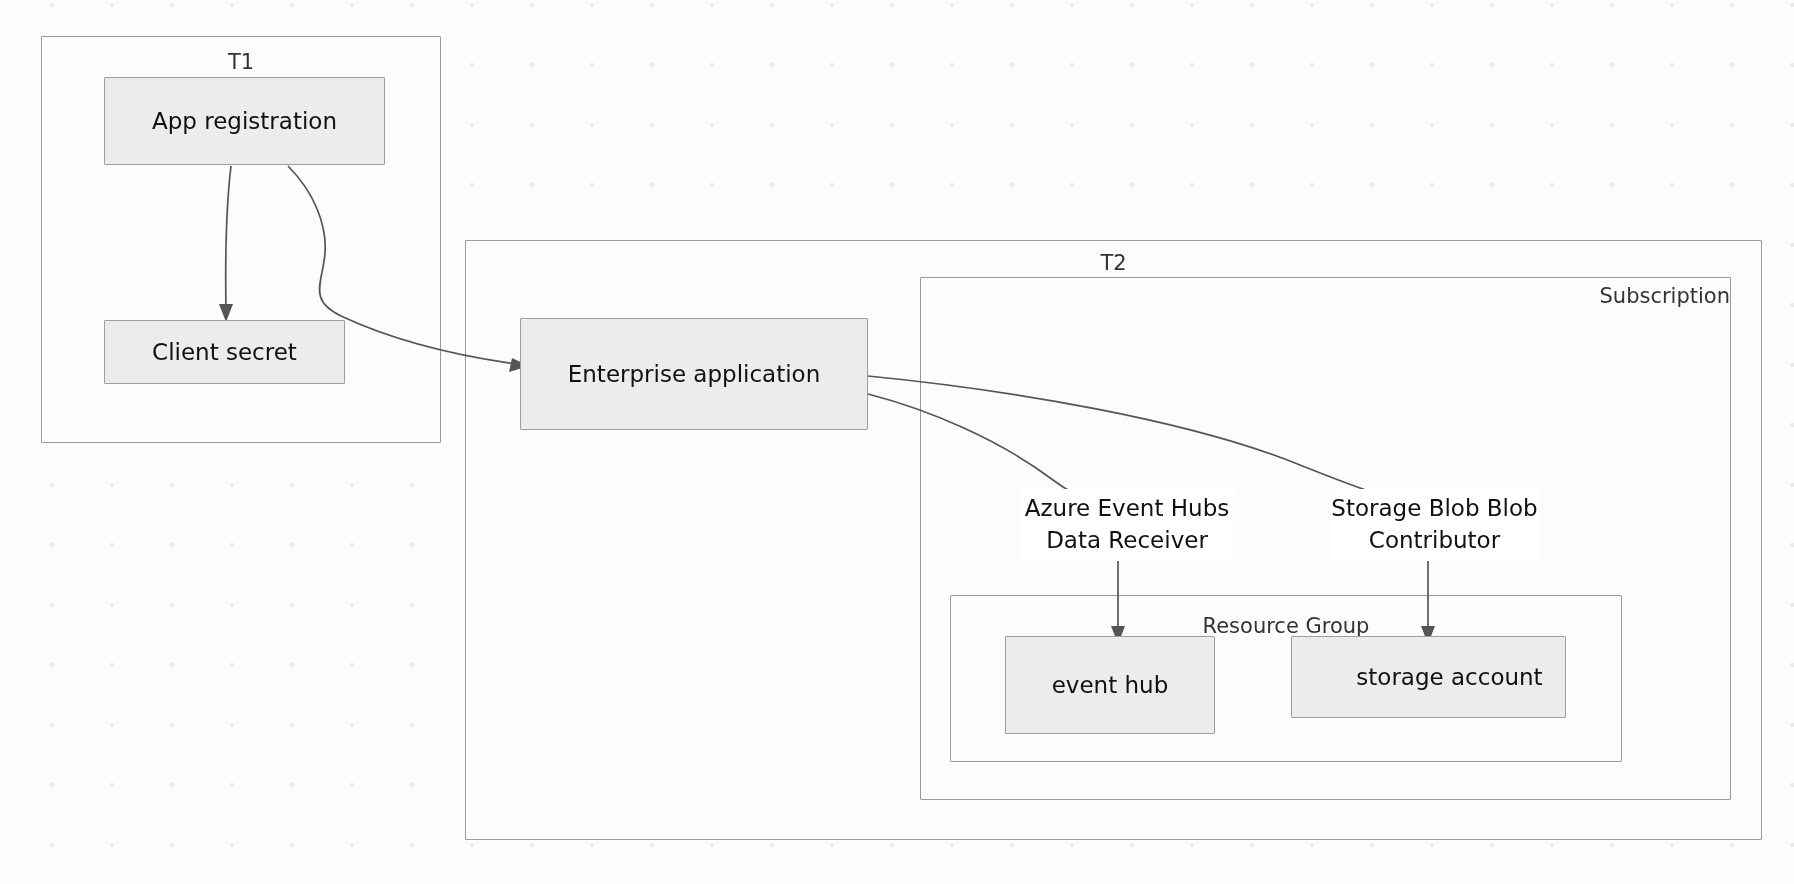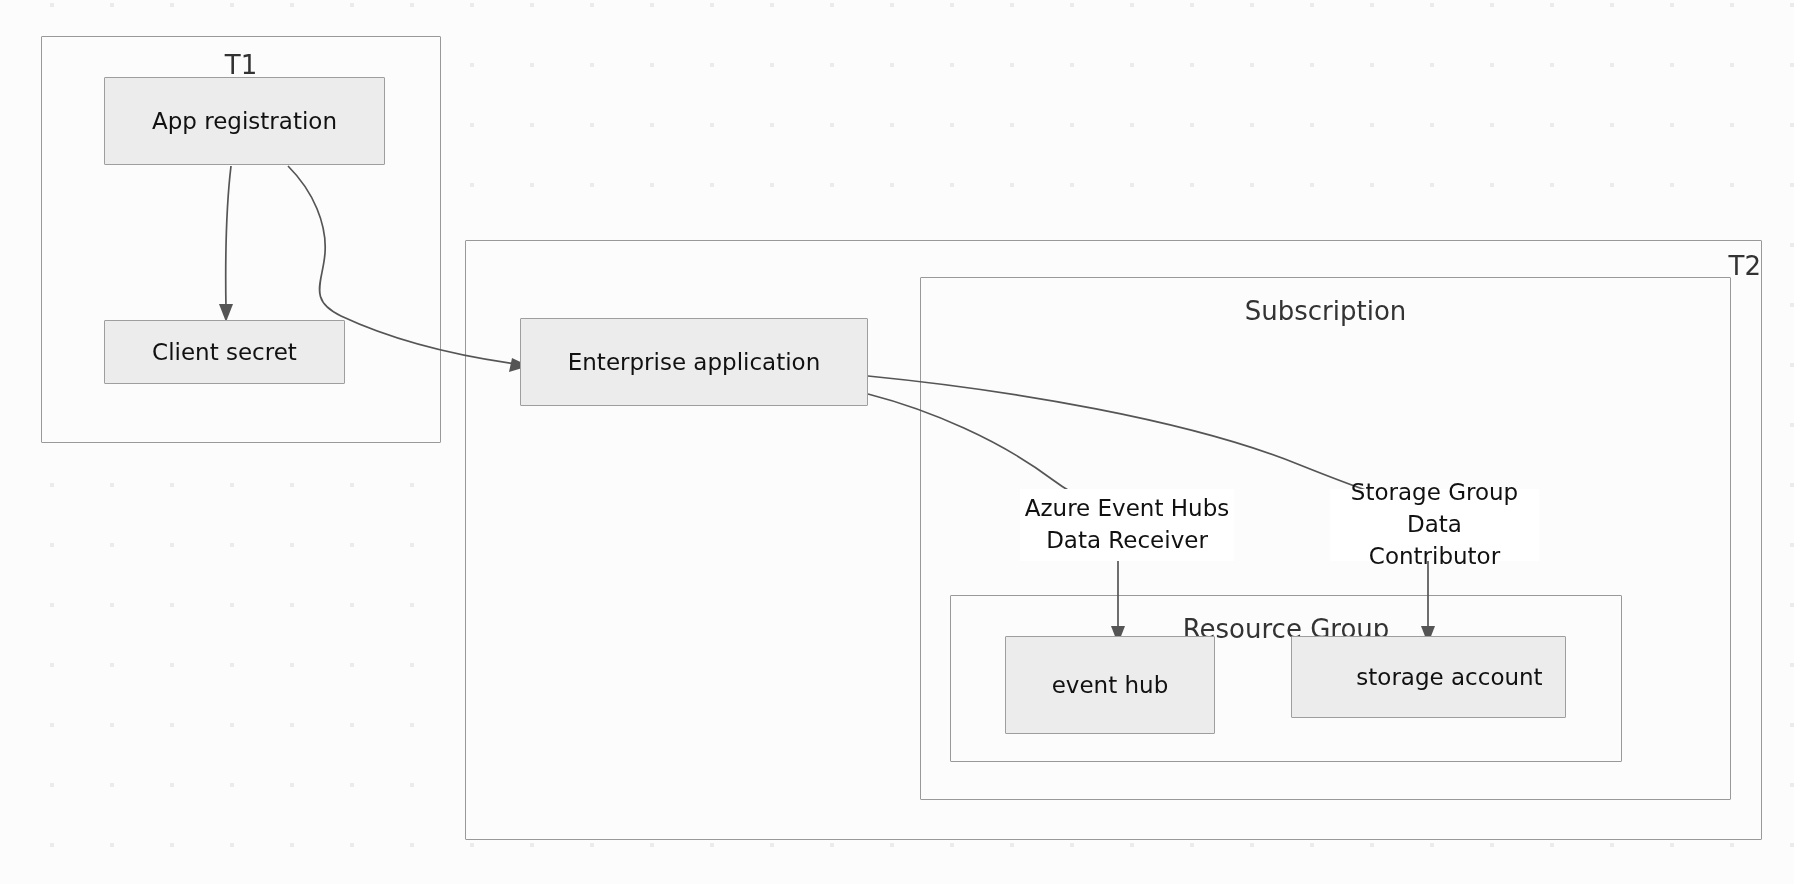--- a/index.html
+++ b/index.html
@@ -26,21 +26,21 @@
     background: #fcfcfc;
     border: 1.6px solid #999999;
     border-radius: 1px;
   }
   .cluster-label {
     position: absolute;
     left: 0;
     right: 0;
     text-align: center;
     color: #333333;
-    font-size: 26px;
+    font-size: 21px;
     line-height: 1;
     white-space: nowrap;
   }
 
   
   .node {
     position: absolute;
     box-sizing: border-box;
     background: #ececec;
     border: 1.4px solid #9e9e9e;
@@ -91,25 +91,25 @@
 </head>
 <body>
 
 <div id="canvas">
 
   <div class="cluster" style="left:41px; top:36px; width:400px; height:407px;">
     <div class="cluster-label" style="top:15px;">T1</div>
   </div>
 
   <div class="cluster" style="left:465px; top:240px; width:1297px; height:600px;">
-    <div class="cluster-label" style="top:12px;text-align:right;">T2</div>
+    <div class="cluster-label" style="top:12px;">T2</div>
   </div>
 
   <div class="cluster" style="left:920px; top:277px; width:811px; height:523px;">
-    <div class="cluster-label" style="top:20px;">Subscription</div>
+    <div class="cluster-label" style="top:8px;text-align:right;">Subscription</div>
   </div>
 
   <div class="cluster" style="left:950px; top:595px; width:672px; height:167px;">
     <div class="cluster-label" style="top:12px;margin-top:8px;">Resource Group</div>
   </div>
 
   <svg id="edges" viewBox="0 0 1794 884" xmlns="http://www.w3.org/2000/svg">
 
     <g>
       <path d="M 231,166 C 226,208 225,252 226,309"></path>
@@ -135,31 +135,31 @@
   </svg>
 
   <div class="node" style="left:104px; top:77px; width:281px; height:88px;">
     <span>App registration</span>
   </div>
 
   <div class="node" style="left:104px; top:320px; width:241px; height:64px;">
     <span>Client secret</span>
   </div>
 
-  <div class="node" style="left:520px; top:318px; width:348px; height:88px;">
+  <div class="node" style="left:520px; top:318px; width:348px; height:112px;">
     <span>Enterprise application</span>
   </div>
 
   <div class="node" style="left:1005px; top:636px; width:210px; height:98px;">
     <span>event hub</span>
   </div>
 
   <div class="node" style="left:1291px; top:636px; width:275px; height:82px;padding-left:42px;">
     <span>storage account</span>
   </div>
 
   <div class="edge-label" style="left:1012px; top:489px; width:214px; height:72px;margin-left:8px;">Azure Event Hubs
 Data Receiver</div>
 
-  <div class="edge-label" style="left:1330px; top:489px; width:209px; height:72px;">Storage Group Data
+  <div class="edge-label" style="left:1330px; top:489px; width:209px; height:72px;">Storage Blob Blob
 Contributor</div>
 
 </div>
 
 </body></html>

